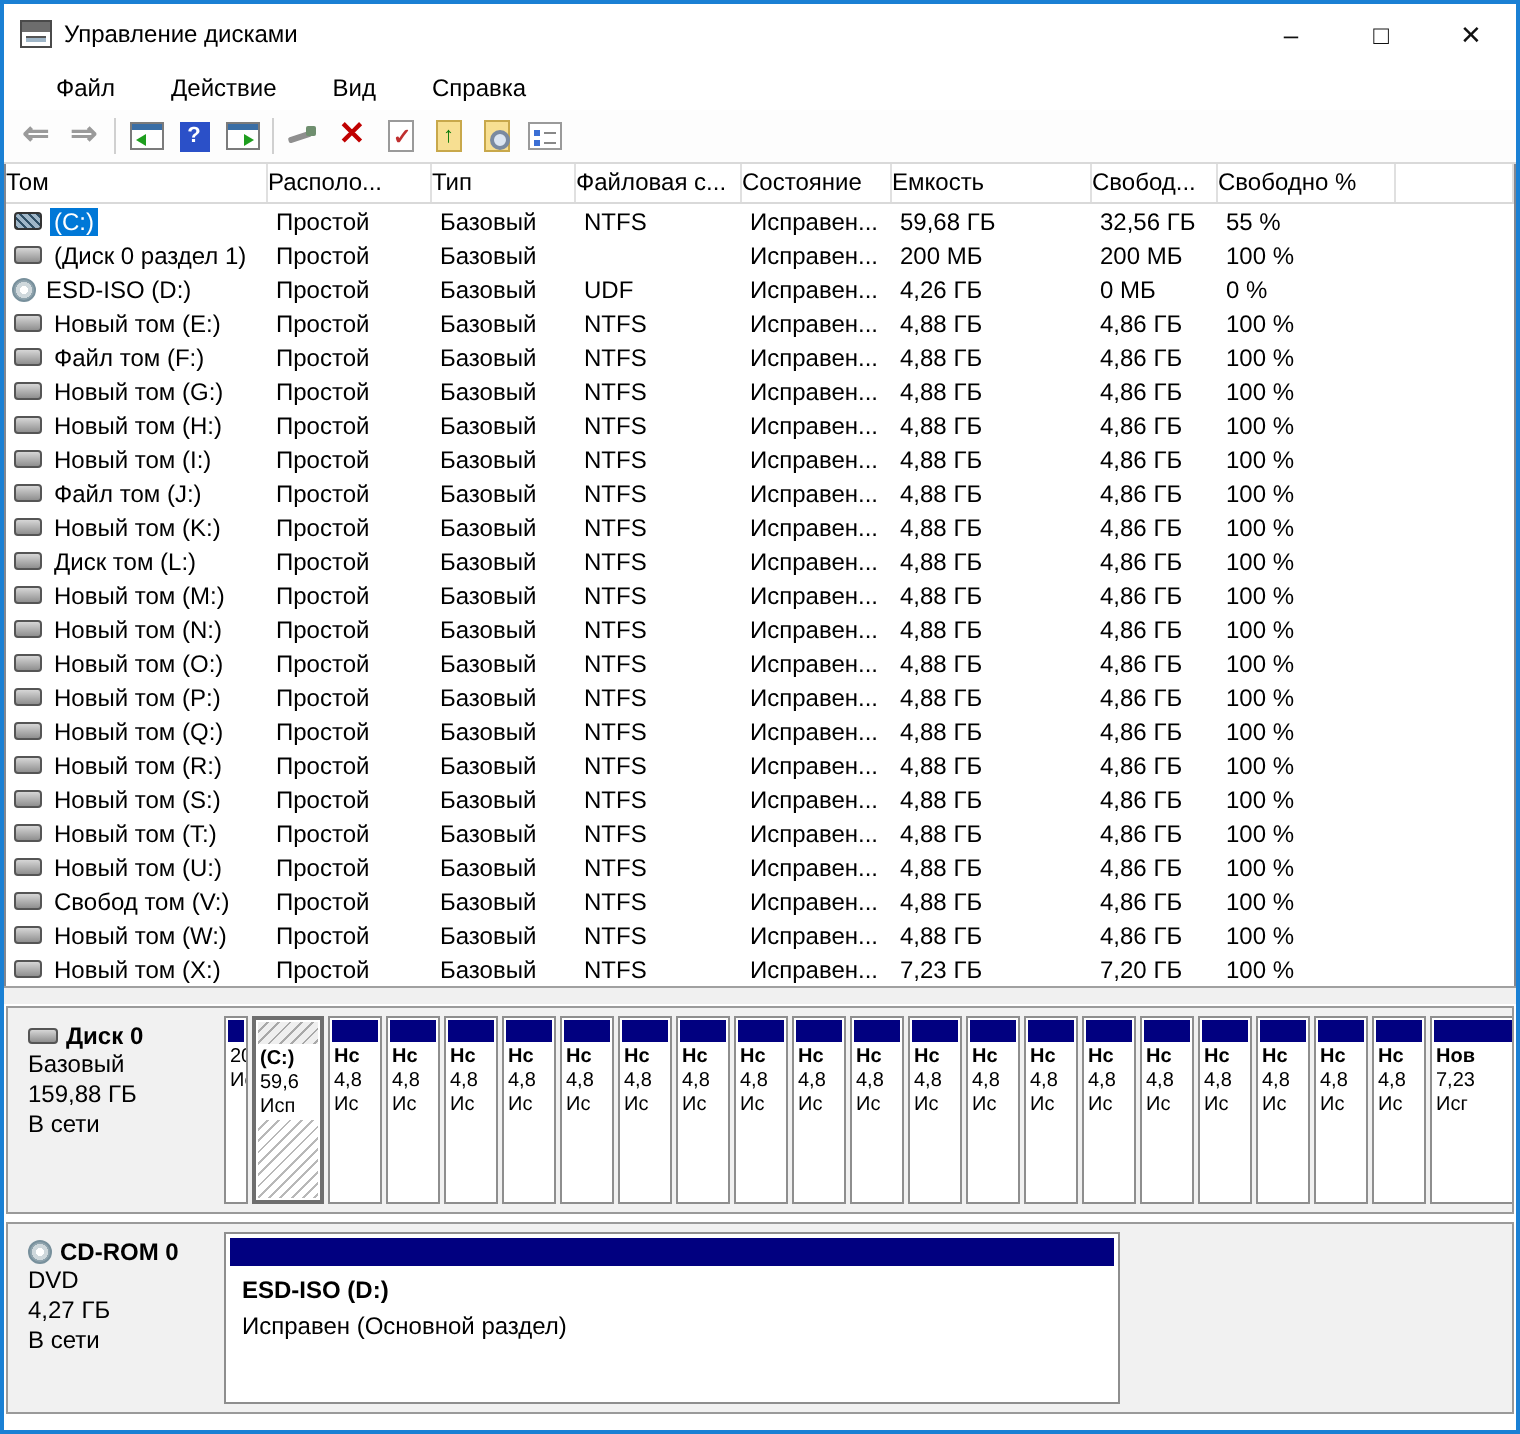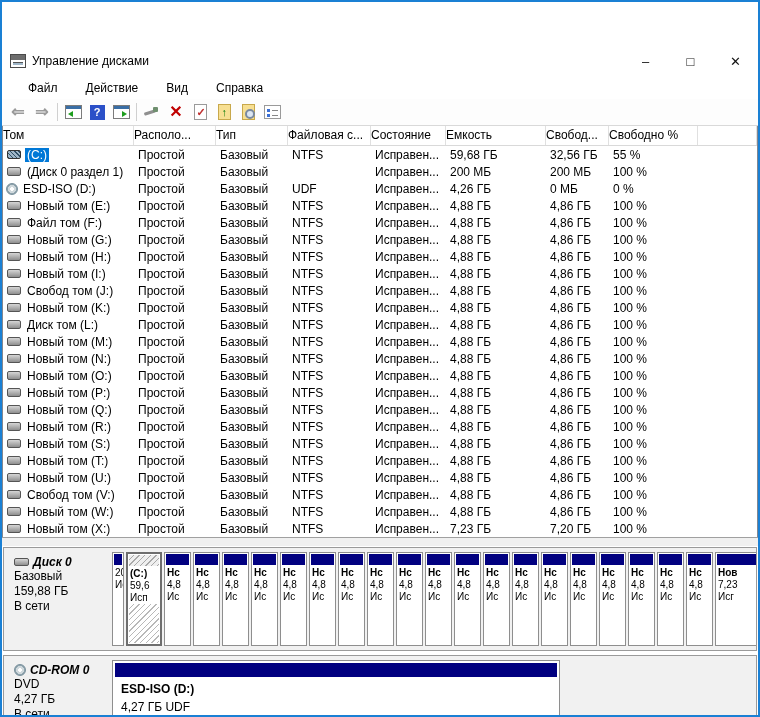--- a/index.html
+++ b/index.html
@@ -1,20 +1,20 @@
 <!DOCTYPE html>
 <html><head>
 <meta charset="utf-8">
 <style>
   * { margin:0; padding:0; box-sizing:border-box; }
   html,body { width:760px; height:717px; font-family:"Liberation Sans", sans-serif; background:#fff; }
   .window { width:760px; height:717px; border:2px solid #1a80d4; display:flex; flex-direction:column; background:#fff; overflow:hidden; }
 
   
-  .titlebar { height:30px; display:flex; align-items:center; background:#fff; flex:0 0 auto;margin-top:44px; }
+  .titlebar { height:30px; display:flex; align-items:center; background:#fff; flex:0 0 auto; }
   .app-icon { width:16px; height:14px; margin:0 6px 0 8px; position:relative; border:1px solid #4a4a4a; background:#fff; }
   .app-icon::before { content:""; position:absolute; left:0; right:0; top:0; height:5px; background:#6d6d6d; }
   .app-icon::after { content:""; position:absolute; left:2px; right:2px; bottom:2px; height:2px; background:#9fb6c8; border-top:1px solid #555; }
   .title-text { font-size:12px; color:#000; }
   .win-controls { margin-left:auto; display:flex; align-items:center; height:100%; }
   .win-btn { width:45px; height:100%; display:flex; align-items:center; justify-content:center; font-size:13px; color:#111; cursor:default; }
 
   
   .menubar { height:23px; display:flex; align-items:center; background:#fff; padding-left:8px; gap:2px; flex:0 0 auto; }
   .menu-item { font-size:12px; color:#000; padding:2px 8px;margin-left:10px; }
@@ -60,21 +60,21 @@
 
   
   .splitter { height:10px; background:#f0f0f0; border-top:1px solid #a0a0a0; border-bottom:1px solid #ffffff; flex:0 0 auto; }
 
   
   .graph-pane { flex:1; background:#fff; padding:0 1px; overflow:hidden; }
   .disk-row { display:flex; border:1px solid #9a9a9a; background:#f1f1f1; }
   .disk-row.d0 { height:104px; }
   .disk-row.cd { height:96px; margin-top:4px; }
   .disk-label { flex:0 0 106px; padding:7px 4px 0 10px; }
-  .dl-title { display:flex; align-items:center; font-size:12px; font-weight:bold; color:#000; gap:4px;font-style:italic; }
+  .dl-title { display:flex; align-items:center; font-size:12px; font-weight:bold; color:#000; gap:4px; }
   .dl-line { font-size:12px; color:#000; line-height:15px; }
   .dicon { width:15px; height:8px; background:linear-gradient(#d6d6d6,#8f8f8f); border:1px solid #555; border-radius:2px; display:inline-block; }
   .cdicon { width:12px; height:12px; border-radius:50%; border:1px solid #78909c; display:inline-block;
             background:radial-gradient(circle at 50% 50%, #ffffff 0 2px, #cfd8dc 2px 4px, #90a4ae 4px 5px); }
   .strip { flex:1; display:flex; align-items:stretch; gap:2px; padding:4px 2px; overflow:hidden; }
   .part { flex:0 0 auto; border:1px solid #8e8e8e; background:#fff; display:flex; flex-direction:column; overflow:hidden; }
   .part .bar { height:11px; background:#010080; margin:1px; flex:0 0 auto; }
   .part .pline { font-size:10px; line-height:12px; padding:0 2px; white-space:nowrap; overflow:hidden; color:#000; }
   .part .pline.b { font-weight:bold; padding-top:1px; }
   .part .fill { flex:1; }
@@ -270,21 +270,21 @@
           <div class="c">NTFS</div>
           <div class="c">Исправен...</div>
           <div class="c">4,88 ГБ</div>
           <div class="c">4,86 ГБ</div>
           <div class="c">100 %</div>
           <div class="c"></div>
         </div>
         <div class="vrow">
           <div class="c namecell">
             <span class="vicon disk"></span>
-            <span class="vlabel">Свобод том (J:)</span>
+            <span class="vlabel">Файл том (J:)</span>
           </div>
           <div class="c">Простой</div>
           <div class="c">Базовый</div>
           <div class="c">NTFS</div>
           <div class="c">Исправен...</div>
           <div class="c">4,88 ГБ</div>
           <div class="c">4,86 ГБ</div>
           <div class="c">100 %</div>
           <div class="c"></div>
         </div>
@@ -666,20 +666,19 @@
           <span>CD-ROM 0</span>
         </div>
         <div class="dl-line">DVD</div>
         <div class="dl-line">4,27 ГБ</div>
         <div class="dl-line">В сети</div>
       </div>
       <div class="cd-strip">
         <div class="cd-vol">
           <div class="bar"></div>
           <div class="pline b">ESD-ISO  (D:)</div>
-          <div class="pline">4,27 ГБ UDF</div>
           <div class="pline">Исправен (Основной раздел)</div>
         </div>
       </div>
     </div>
 
   </div>
 </div>
 
 </body></html>

